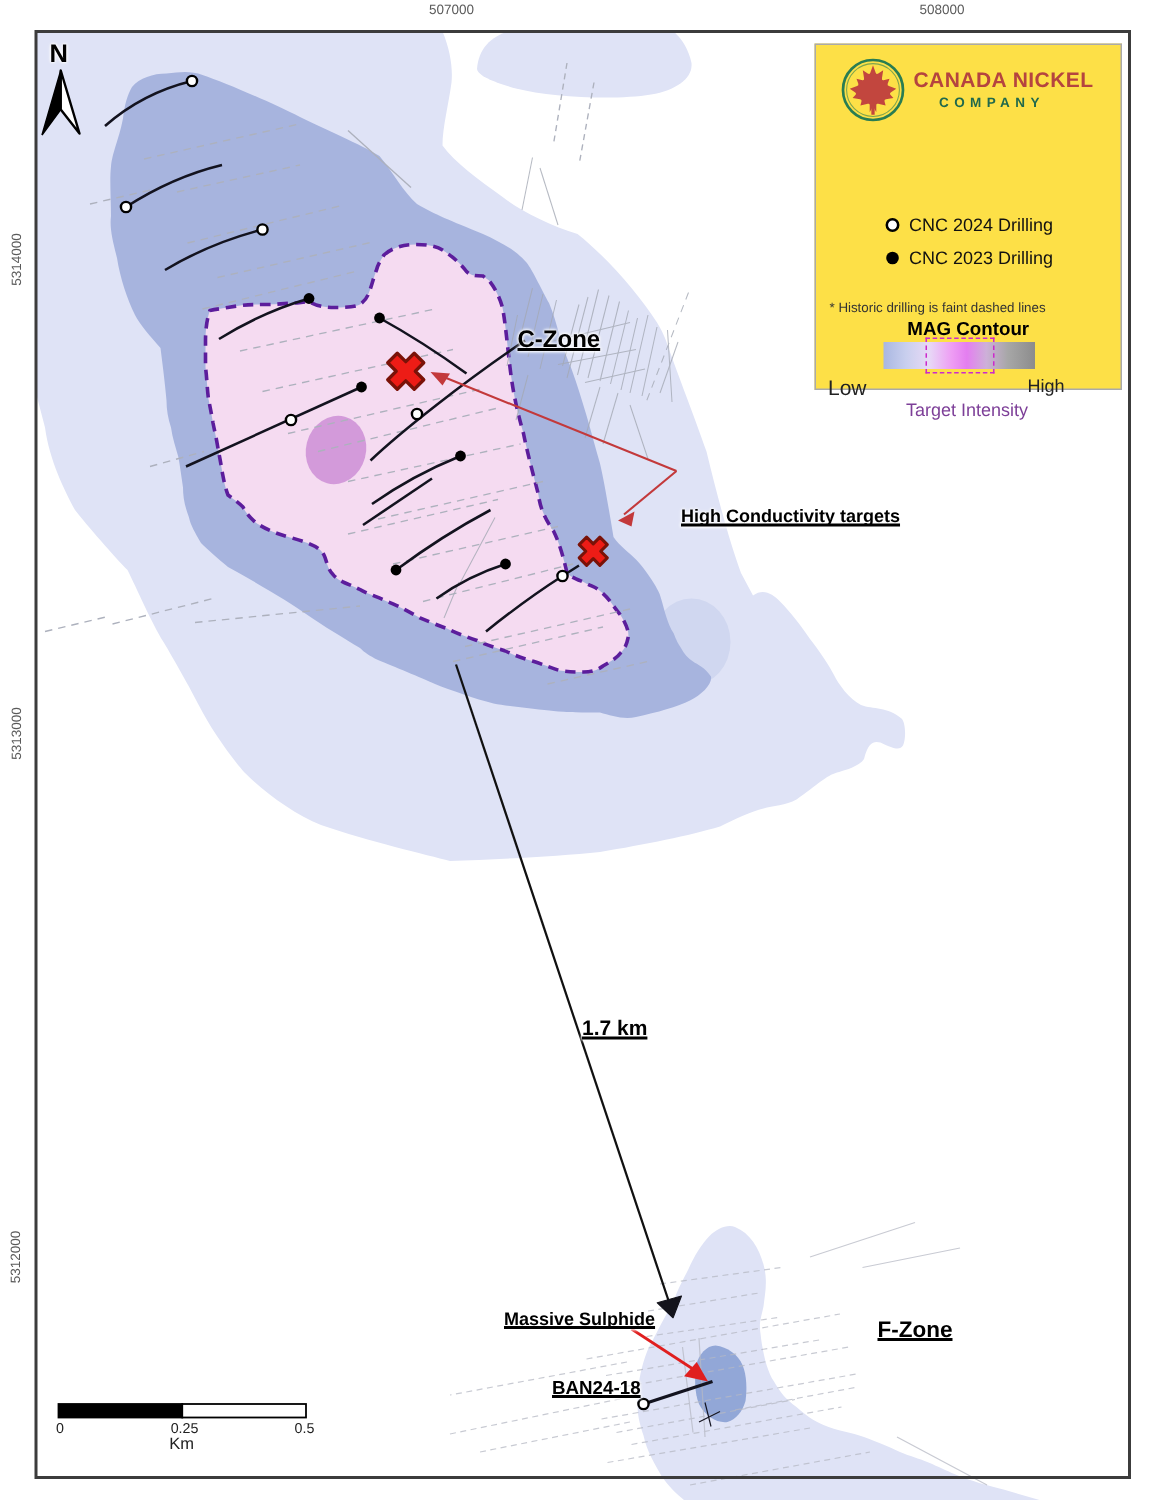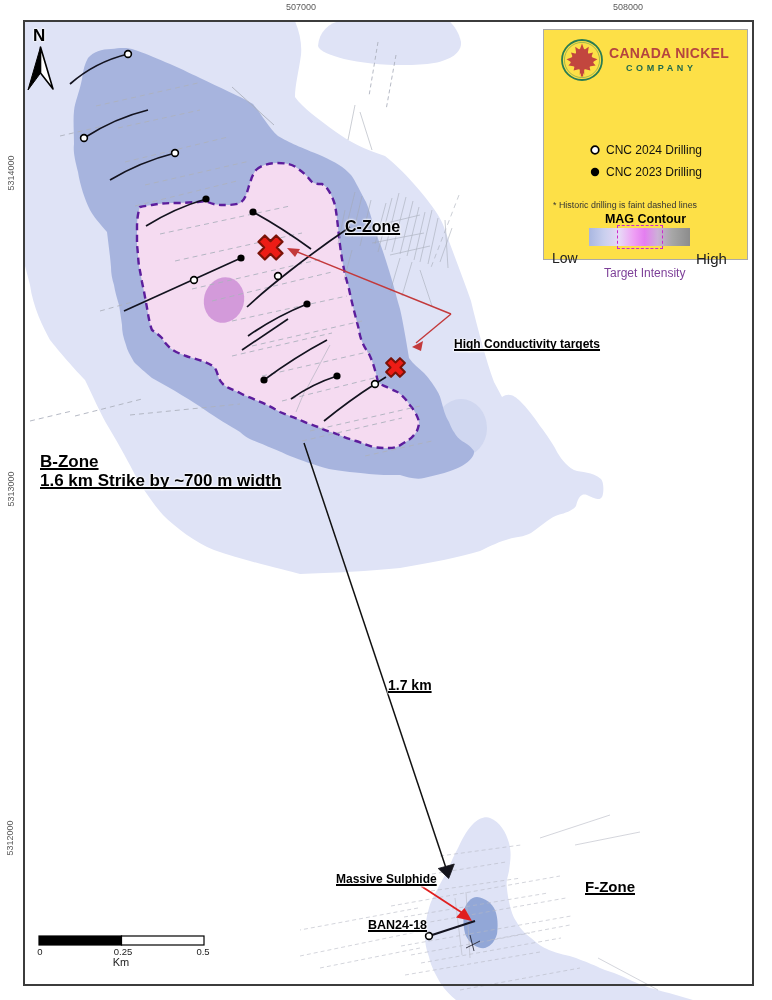--- a/index.html
+++ b/index.html
@@ -248,21 +248,20 @@
     <text x="40" y="955">0</text>
     <text x="123" y="955">0.25</text>
     <text x="203" y="955">0.5</text>
     <text x="121" y="966" font-size="11px">Km</text>
   </g>
 </svg>
 
 <div class="lbl" style="left:33px;top:26px;font-size:17px;">N</div>
 
 <div class="lbl" style="left:345px;top:201px;font-size:16px;margin-top:17px;"><u>C-Zone</u></div>
-<div class="lbl" style="left:40px;top:452px;font-size:17px;line-height:19px;"><u>B-Zone</u><br><u>1.6 km Strike by ~700 m width</u></div>
 <div class="lbl" style="left:454px;top:300px;font-size:12px;margin-top:37px;"><u>High Conductivity targets</u></div>
 <div class="lbl" style="left:388px;top:677px;font-size:14px;"><u>1.7 km</u></div>
 <div class="lbl" style="left:326px;top:872px;font-size:12px;padding-left:10px;"><u>Massive Sulphide</u></div>
 <div class="lbl" style="left:368px;top:918px;font-size:12.5px;"><u>BAN24-18</u></div>
 <div class="lbl" style="left:537px;top:878px;font-size:15px;margin-left:48px;"><u>F-Zone</u></div>
 
 <div id="legend" style="position:absolute;left:543px;top:29px;width:203px;height:229px;background:#fde047;border:1px solid #aaa;">
   <svg width="46" height="46" viewBox="0 0 46 46" style="position:absolute;left:15px;top:7px;">
     <circle cx="23" cy="23" r="20" fill="none" stroke="#2a7d52" stroke-width="1.8"></circle>
     <circle cx="23" cy="23" r="17.6" fill="none" stroke="#2a7d52" stroke-width="0.7" opacity="0.6"></circle>
@@ -286,15 +285,15 @@
   <svg width="12" height="12" style="position:absolute;left:45px;top:136px;">
         <circle cx="6" cy="6" r="4.2" fill="#000"></circle>
       </svg>
   <div style="position:absolute;left:62px;top:135px;font-size:12px;color:#111;">CNC 2023 Drilling</div>
   <div style="position:absolute;left:9px;top:170px;font-size:8.9px;color:#333;">* Historic drilling is faint dashed lines</div>
   <div style="position:absolute;left:0;top:182px;width:100%;text-align:center;font-size:12.5px;font-weight:bold;color:#000;">MAG Contour</div>
   <div style="position:absolute;left:45px;top:198px;width:101px;height:18px;background:linear-gradient(to right,#a9b7e1 0%,#c9cfee 15%,#e7d9f6 30%,#ee9df4 45%,#e47ef0 55%,#cdb0d8 68%,#a7a7a7 82%,#8c8c8c 100%);"></div>
   <div style="position:absolute;left:73px;top:195px;width:44px;height:22px;border:1.6px dashed #cc29cc;"></div>
   <div style="position:absolute;left:8px;top:220px;font-size:14px;color:#222;">Low</div>
   <div style="position:absolute;left:60px;top:220px;font-size:12px;color:#7d3f98;margin-top:16px;">Target Intensity</div>
-  <div style="position:absolute;left:152px;top:220px;font-size:15px;color:#222;">High</div>
+  <div style="position:absolute;left:141px;top:220px;font-size:12px;color:#222;">High</div>
 </div>
 </div>
 
 </body></html>

